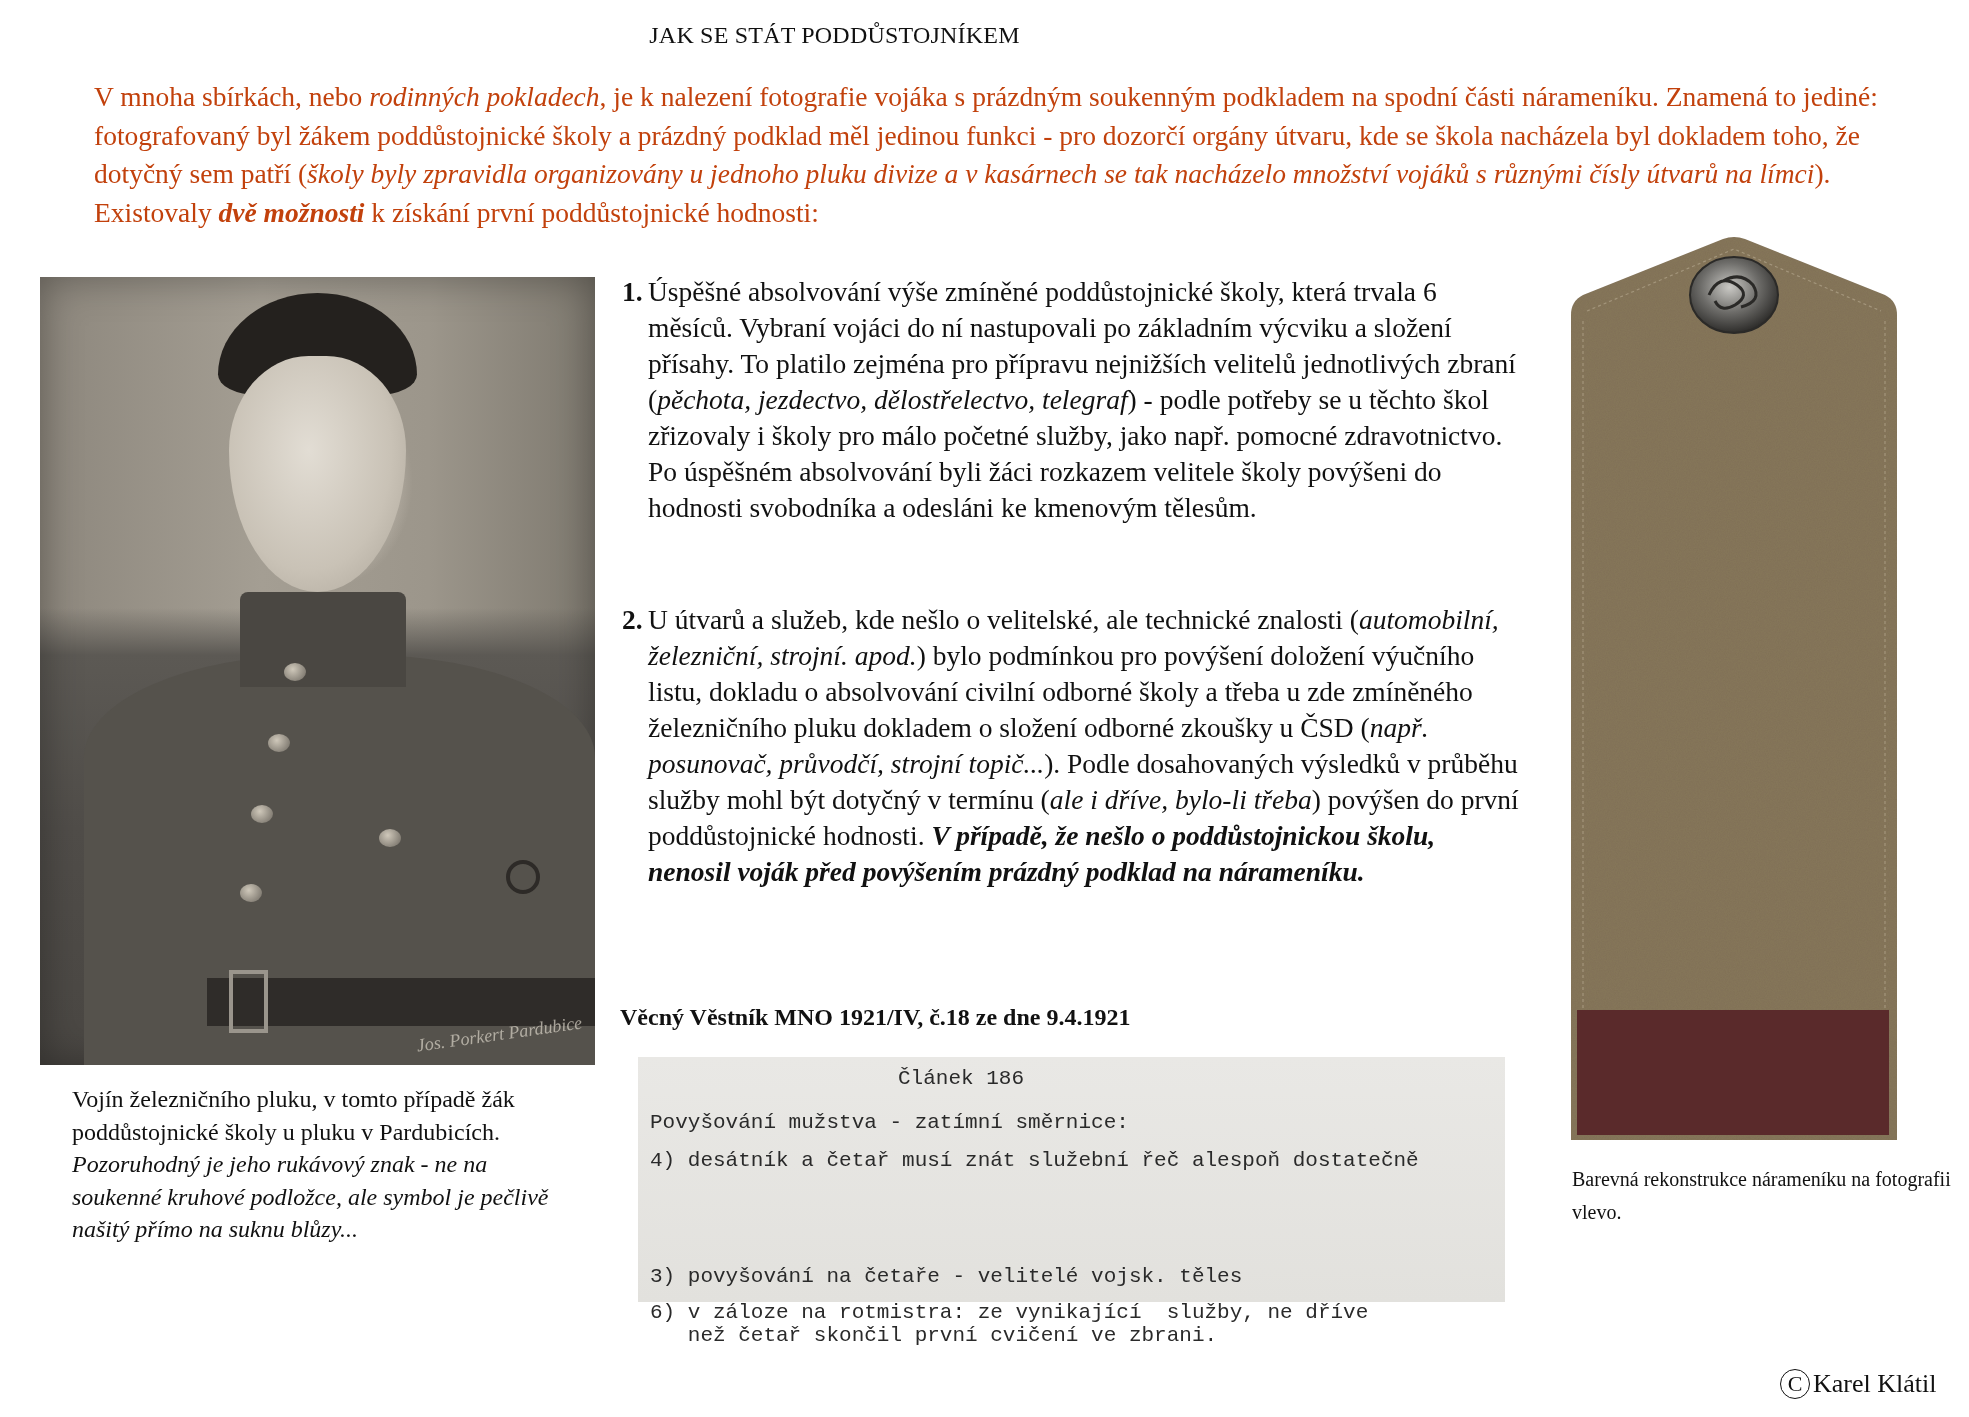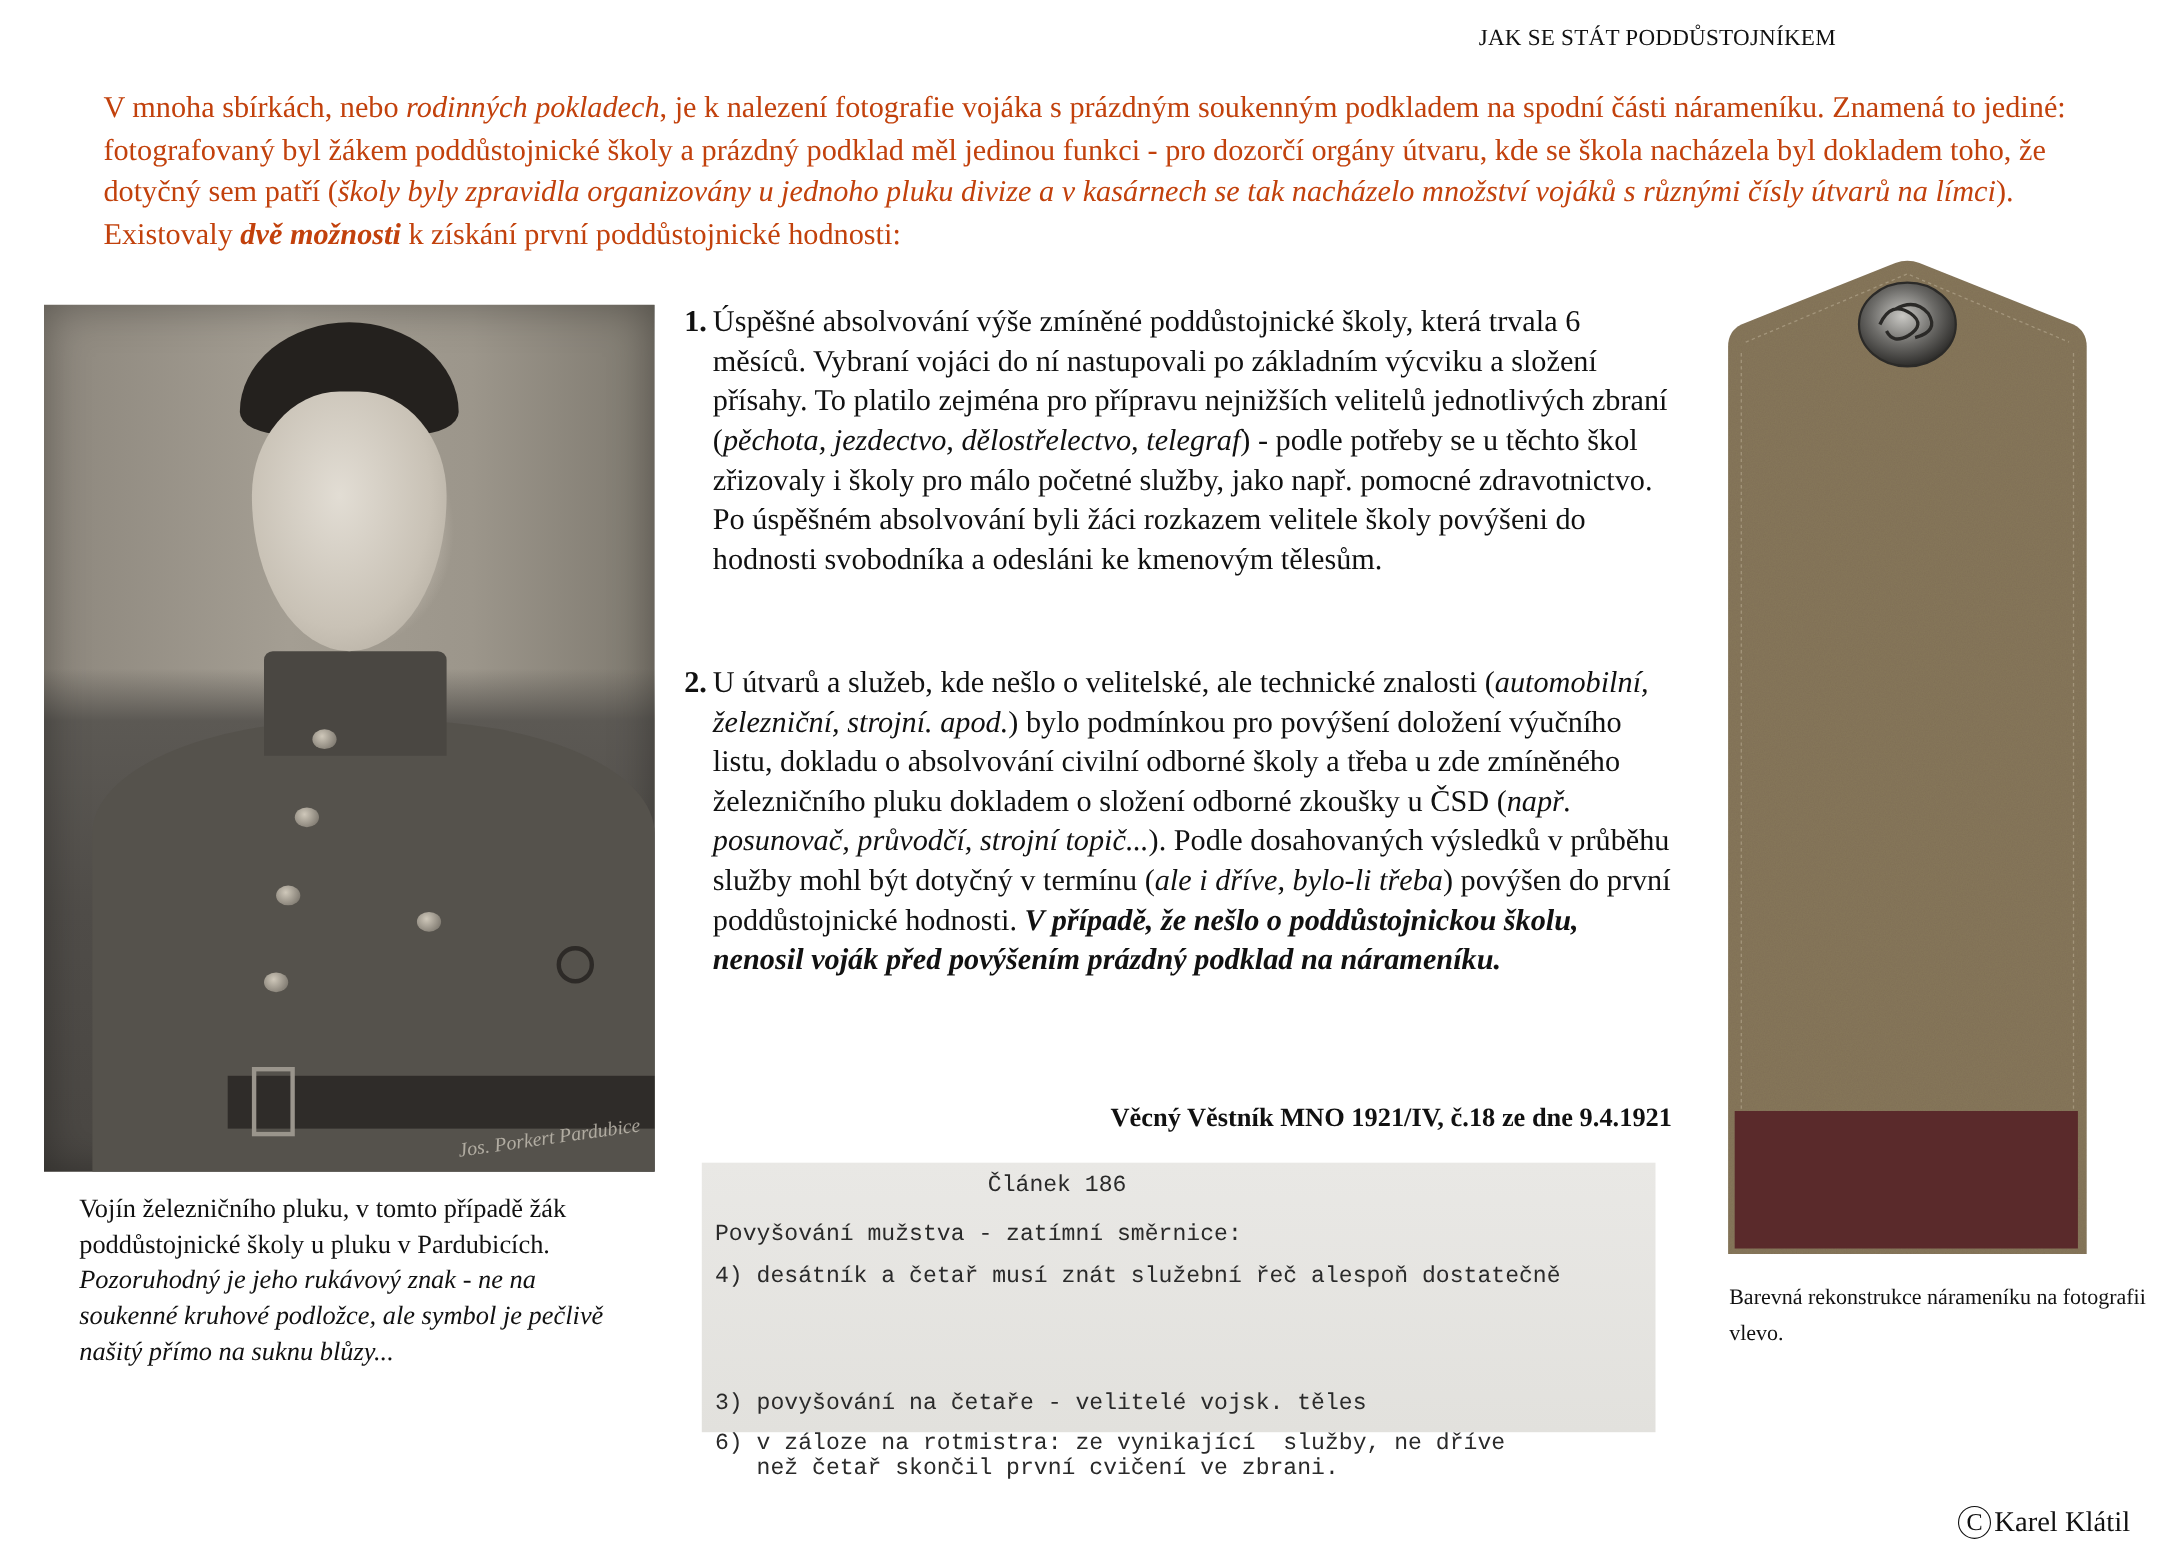--- a/index.html
+++ b/index.html
@@ -3,22 +3,22 @@
 <meta charset="utf-8">
 <style>
   html, body { margin:0; padding:0; }
   body {
     width:1969px; height:1417px; position:relative; overflow:hidden;
     background:#ffffff; color:#111;
     font-family:"Liberation Serif", "DejaVu Serif", serif;
   }
   .abs { position:absolute; }
   #title {
-    left:0; width:1669px; top:22px; text-align:right;
-    font-size:21px; letter-spacing:0.2px; color:#111;
+    left:0; width:1669px; top:22px; text-align:center;
+    font-size:24px; letter-spacing:0.2px; color:#111;
   }
   #intro {
     left:94px; top:78px; width:1800px;
     font-size:27.5px; line-height:38.5px; color:#c2410c;
   }
   #intro i { font-style:italic; }
   #intro b { font-weight:bold; }
 
   
   #photo {
@@ -80,21 +80,21 @@
     font-size:27.5px; line-height:36px; color:#111;
   }
   .point .num { font-weight:bold; position:absolute; left:0; top:0; }
   .point .body { padding-left:26px; display:block; }
   .point i { font-style:italic; }
   .point .strong { font-weight:bold; font-style:italic; }
   #point1 { top:274px; }
   #point2 { top:602px; }
 
   #source-title {
-    left:620px; width:900px; top:1004px; text-align:right;
+    left:620px; width:900px; top:1004px; text-align:left;
     font-weight:bold; font-size:24px;
   }
 
   
   #scan {
     left:638px; top:1057px; width:867px; height:245px;
     background:linear-gradient(180deg, #e9e8e5, #e2e1dd);
     font-family:"Liberation Mono", "DejaVu Sans Mono", monospace;
     color:#2a2a2a; font-size:21px; line-height:23px;
   }

